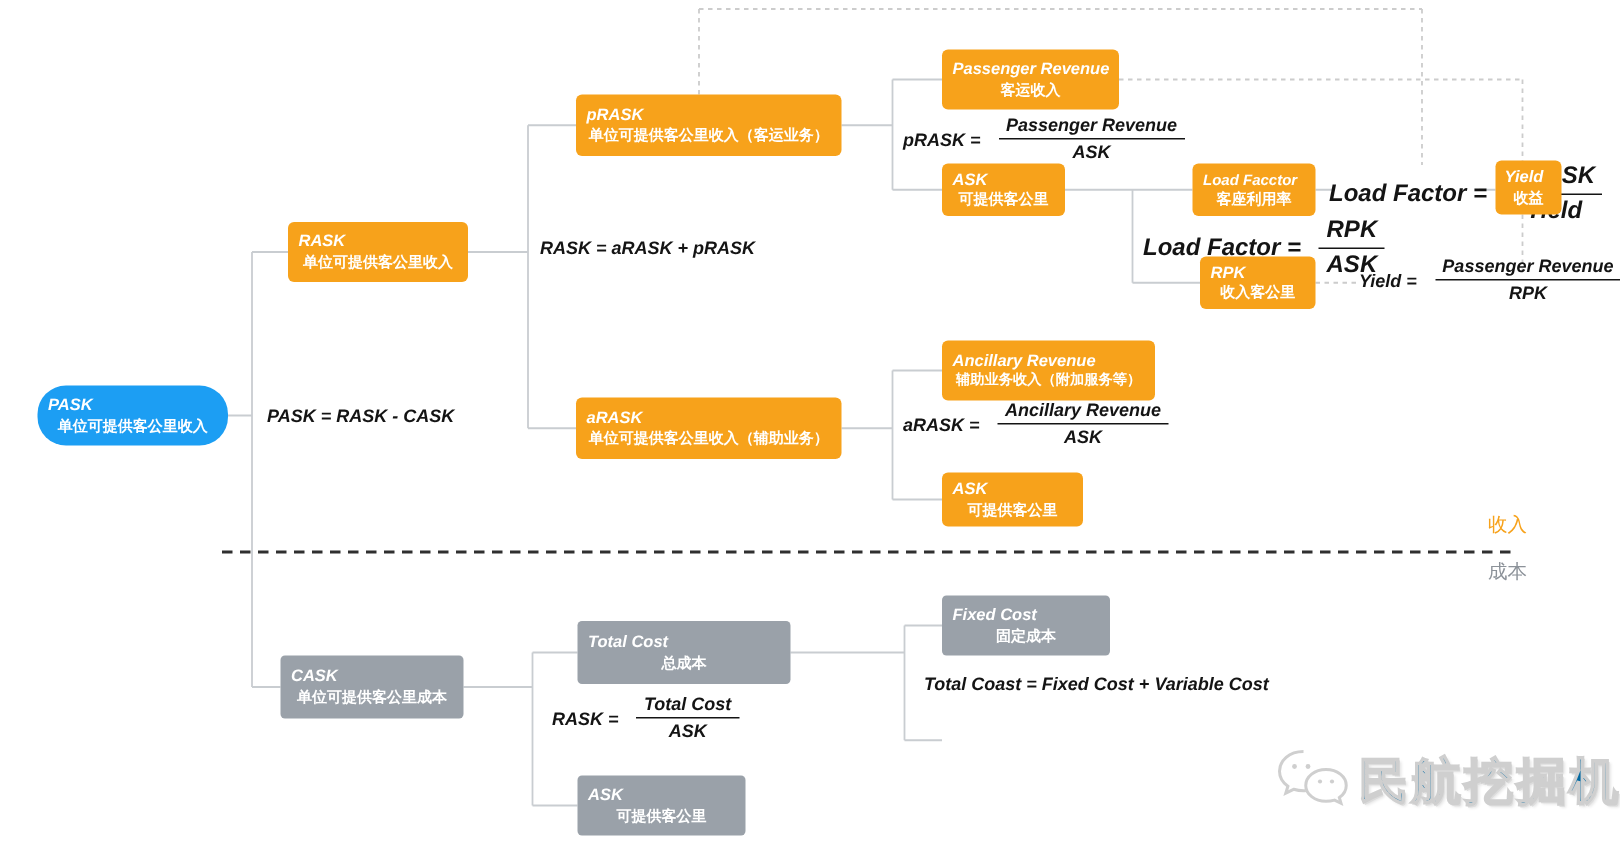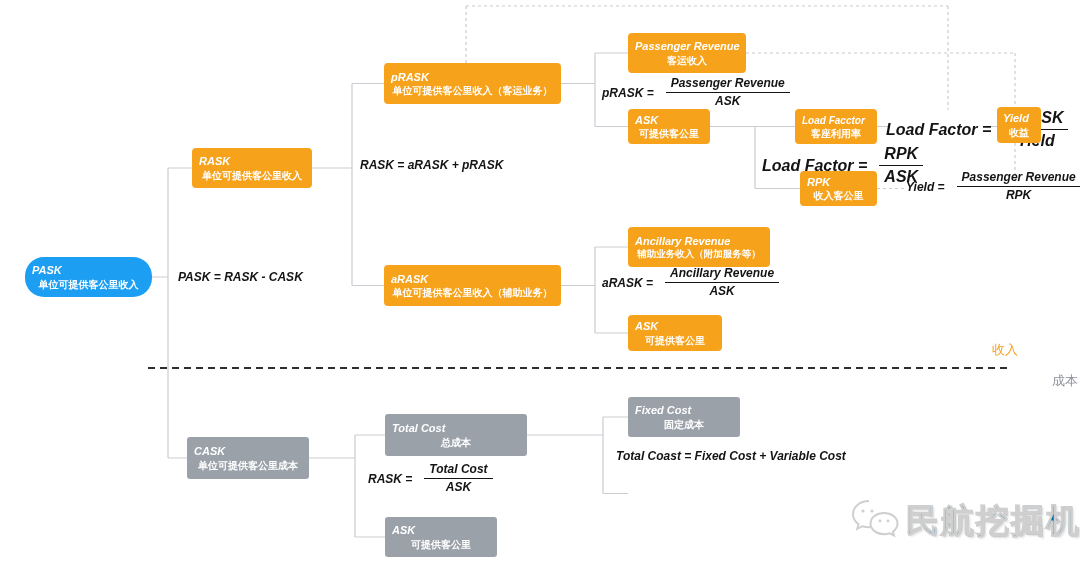--- a/index.html
+++ b/index.html
@@ -25,21 +25,21 @@
     position:absolute; z-index:2; display:flex; align-items:center; gap:12px;
     color:#141414; font-weight:bold; font-style:italic; font-size:12px; white-space:nowrap;justify-content:flex-end;
   }
   .formula.sm { font-size:16px; }
   .frac { display:inline-flex; flex-direction:column; align-items:center; line-height:1.25; }
   .frac .num { border-bottom:1.5px solid #141414; padding:0 5px 1px; }
   .frac .den { padding-top:1px; }
 
   .section-label { position:absolute; z-index:2; font-weight:normal; font-size:13px; white-space:nowrap; }
   .section-label.revenue { color:#F7A21B; left:992px; top:341px; }
-  .section-label.cost    { color:#8C9299; left:1052px; top:372px; }
+  .section-label.cost    { color:#8C9299; left:992px; top:372px; }
 
   .logo { position:absolute; left:850px; top:496px; z-index:2; display:flex; align-items:center; gap:6px; }
   .logo-text {
     font-size:33px; font-weight:bold; letter-spacing:2px; color:#0369a1;
     -webkit-text-stroke:1.2px #cfcfcf;
     text-shadow:1px 1px 0 #dcdcdc, 2px 2px 2px #e6e6e6;
     white-space:nowrap;
   }
 </style>
 </head>

